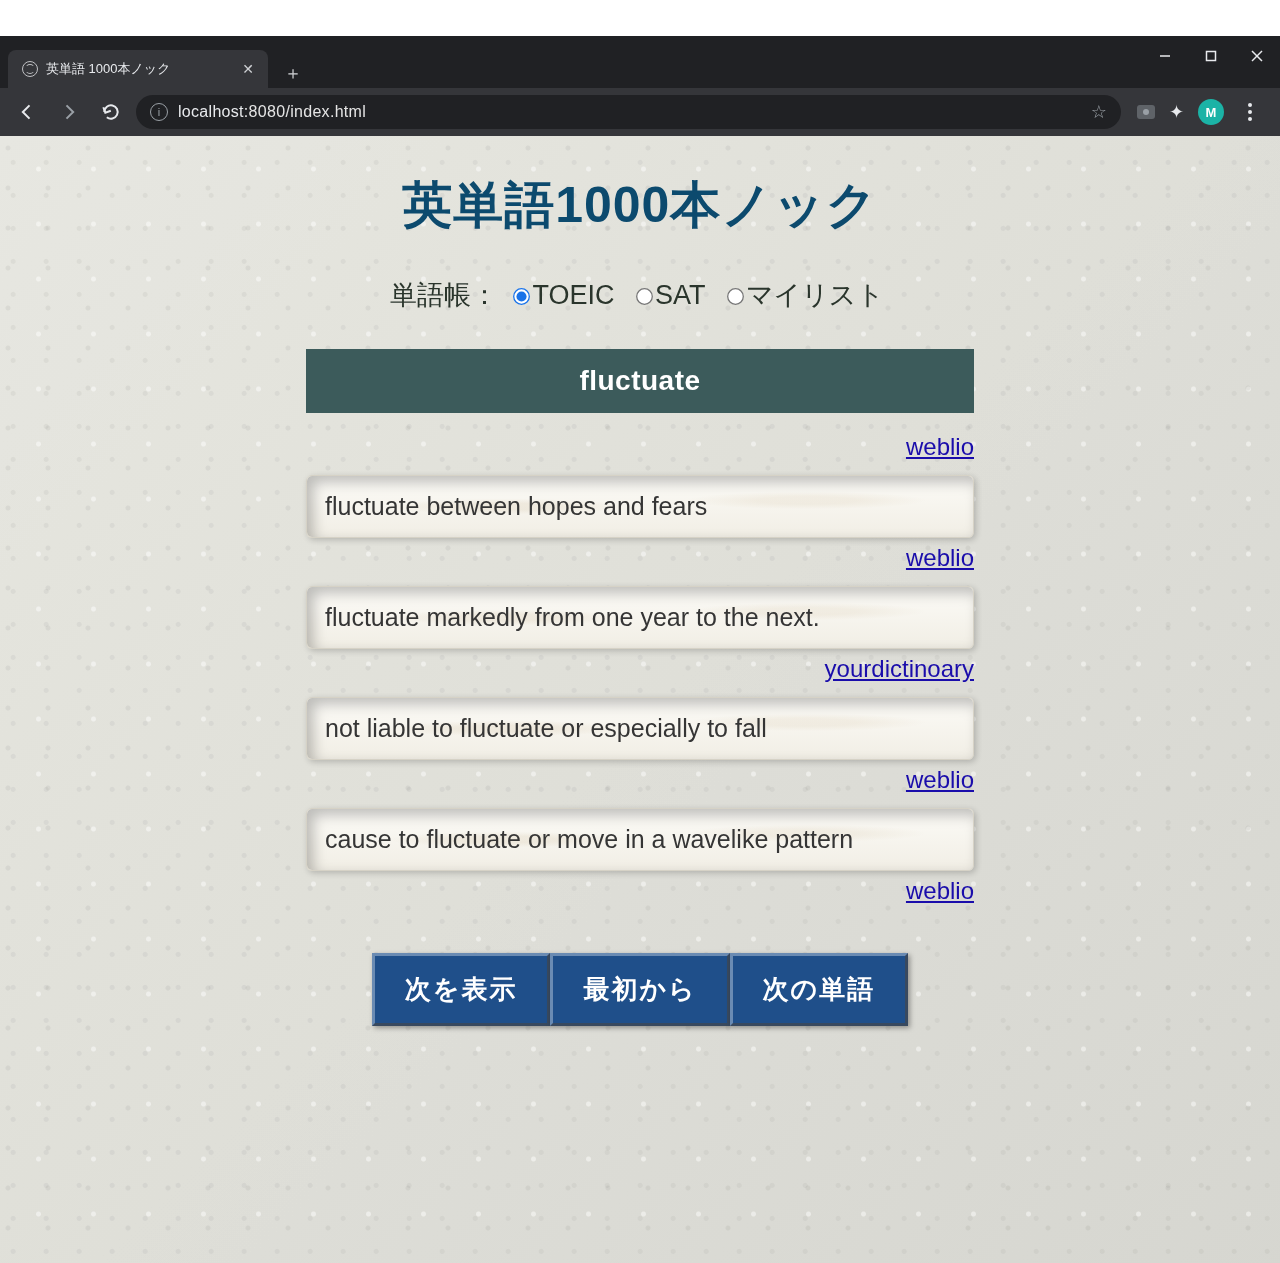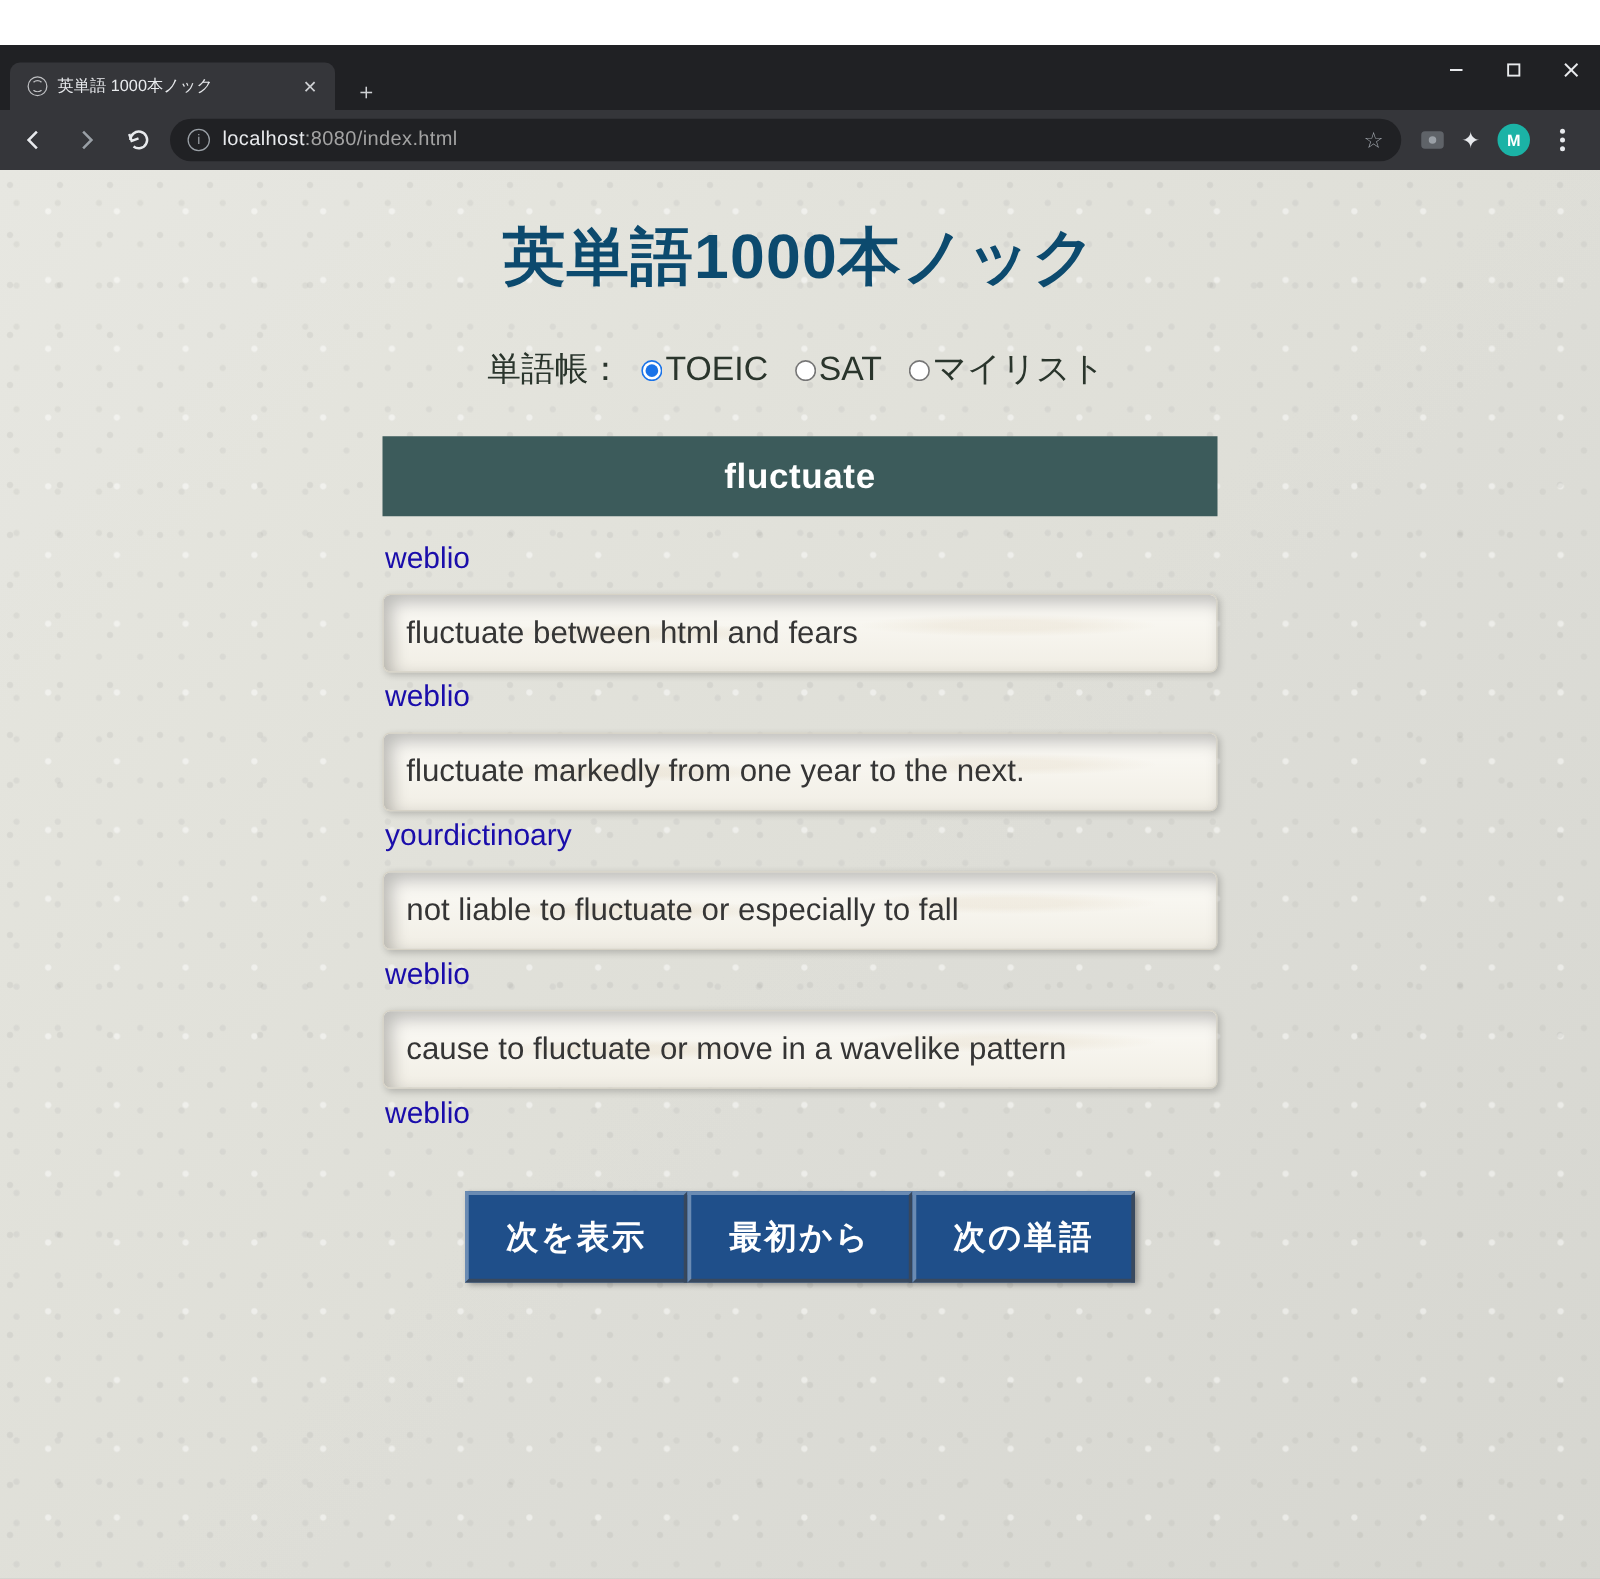--- a/index.html
+++ b/index.html
@@ -14,21 +14,21 @@
   .newtab { width: 30px; height: 30px; margin: 14px 0 0 10px; border-radius: 50%; color: #cfd1d4; display: flex; align-items: center; justify-content: center; font-size: 18px; cursor: pointer; }
   .win-controls { display: flex; }
   .win-btn { width: 46px; height: 40px; display: flex; align-items: center; justify-content: center; color: #e8eaed; font-size: 14px; cursor: pointer; }
   .win-btn svg { stroke: #e8eaed; }
 
   .toolbar { height: 48px; background: #35363a; display: flex; align-items: center; padding: 0 10px; gap: 8px; }
   .nav-btn { width: 34px; height: 34px; display: flex; align-items: center; justify-content: center; color: #9aa0a6; cursor: pointer; border-radius: 50%; }
   .nav-btn.active { color: #e8eaed; }
   .omnibox { flex: 1; background: #202124; border-radius: 18px; height: 34px; display: flex; align-items: center; padding: 0 14px; gap: 10px; color: #9aa0a6; font-size: 16px; }
   .omnibox .url { color: #e8eaed; letter-spacing: .3px; }
-  .omnibox .url .dim { color: #a3a3a3; text-align: center; }
+  .omnibox .url .dim { color: #e5e5e5; text-align: center; }
   .omnibox .info { width: 18px; height: 18px; border: 1.5px solid #9aa0a6; border-radius: 50%; display: flex; align-items: center; justify-content: center; font-size: 11px; }
   .omnibox .star { margin-left: auto; font-size: 18px; color: #9aa0a6; cursor: pointer; }
   .ext-icons { display: flex; align-items: center; gap: 14px; padding: 0 8px; }
   .puzzle, .cameo { color: #e8eaed; font-size: 18px; }
   .camera-dot { width: 18px; height: 14px; background:#5f6368; border-radius:3px; position:relative; }
   .camera-dot::after{content:"";position:absolute;width:6px;height:6px;border-radius:50%;background:#9aa0a6;top:4px;left:6px;}
   .avatar { width: 26px; height: 26px; border-radius: 50%; background: #1bb3a6; color: #fff; font-size: 13px; display: flex; align-items: center; justify-content: center; font-weight: 600; }
   .kebab { width: 24px; display: flex; flex-direction: column; align-items: center; gap: 3px; cursor: pointer; }
   .kebab span { width: 4px; height: 4px; background: #e8eaed; border-radius: 50%; }
 
@@ -48,21 +48,21 @@
   .card { width: 668px; }
   .word-header { background: #3c5b5b; color: #fff; font-size: 28px; font-weight: 700; text-align: center; padding: 16px 0; letter-spacing: .5px; }
   .example-list { margin-top: 14px; display: flex; flex-direction: column; gap: 0; }
   .example-box { background: linear-gradient(#fbfaf5, #efece2); border: 1px solid #d6d2c6; border-radius: 6px; padding: 16px 18px; font-size: 25px; color: #353535;
     box-shadow: inset 6px 6px 14px rgba(0,0,0,.25), 2px 2px 6px rgba(0,0,0,.2);
     background-image:
       radial-gradient(ellipse at 30% 50%, rgba(180,150,100,.12) 0 50px, transparent 120px),
       radial-gradient(ellipse at 75% 40%, rgba(180,150,100,.10) 0 50px, transparent 120px),
       linear-gradient(#fcfbf7, #f1eee5);
   }
-  .source-link { color: #1a0dab; font-size: 24px; margin: 6px 0 14px 2px; display: inline-block; cursor: pointer; }
+  .source-link { color: #1a0dab; font-size: 24px; text-decoration: underline; margin: 6px 0 14px 2px; display: inline-block; cursor: pointer; text-align: right; }
   .btn-row { display: flex; margin-top: 34px; }
   .action-btn { background: #1f4f8a; color: #fff; font-size: 26px; font-weight: 600; padding: 16px 30px; border: 3px outset #6a8bb3; cursor: pointer; letter-spacing: 2px; box-shadow: 2px 2px 5px rgba(0,0,0,.35); }
 </style>
 </head>
 <body>
 
 <div class="window">
   <div class="titlebar">
     <div class="tab-strip">
       <div class="tab">
@@ -138,21 +138,21 @@
         <label><input type="radio" name="wb" checked="" style=""><span>TOEIC</span></label>
         <label><input type="radio" name="wb" style=""><span>SAT</span></label>
         <label><input type="radio" name="wb" style=""><span>マイリスト</span></label>
         <br>
       </div>
 
       <div class="card">
         <div class="word-header">fluctuate</div>
         <div class="example-list" id="example-list">
             <a class="source-link">weblio</a>
-            <div class="example-box">fluctuate between html and fears</div>
+            <div class="example-box">fluctuate between hopes and fears</div>
             <a class="source-link">weblio</a>
             <div class="example-box">fluctuate markedly from one year to the next.</div>
             <a class="source-link">yourdictinoary</a>
             <div class="example-box">not liable to fluctuate or especially to fall</div>
             <a class="source-link">weblio</a>
             <div class="example-box">cause to fluctuate or move in a wavelike pattern</div>
             <a class="source-link">weblio</a>
           </div>
       </div>
 

